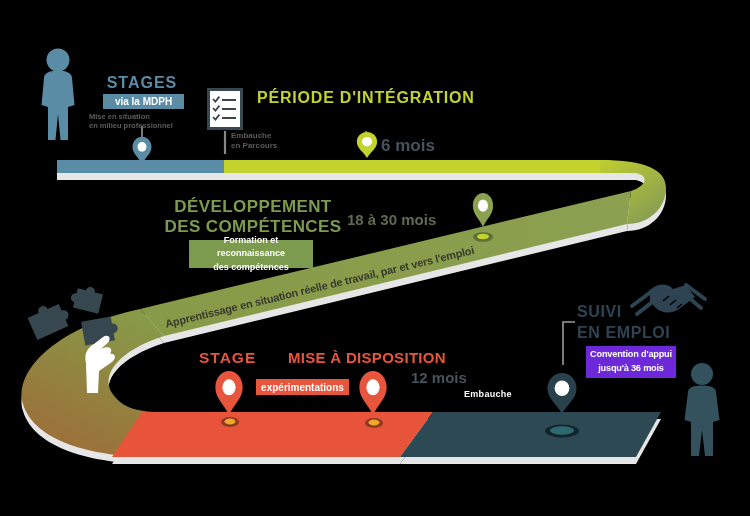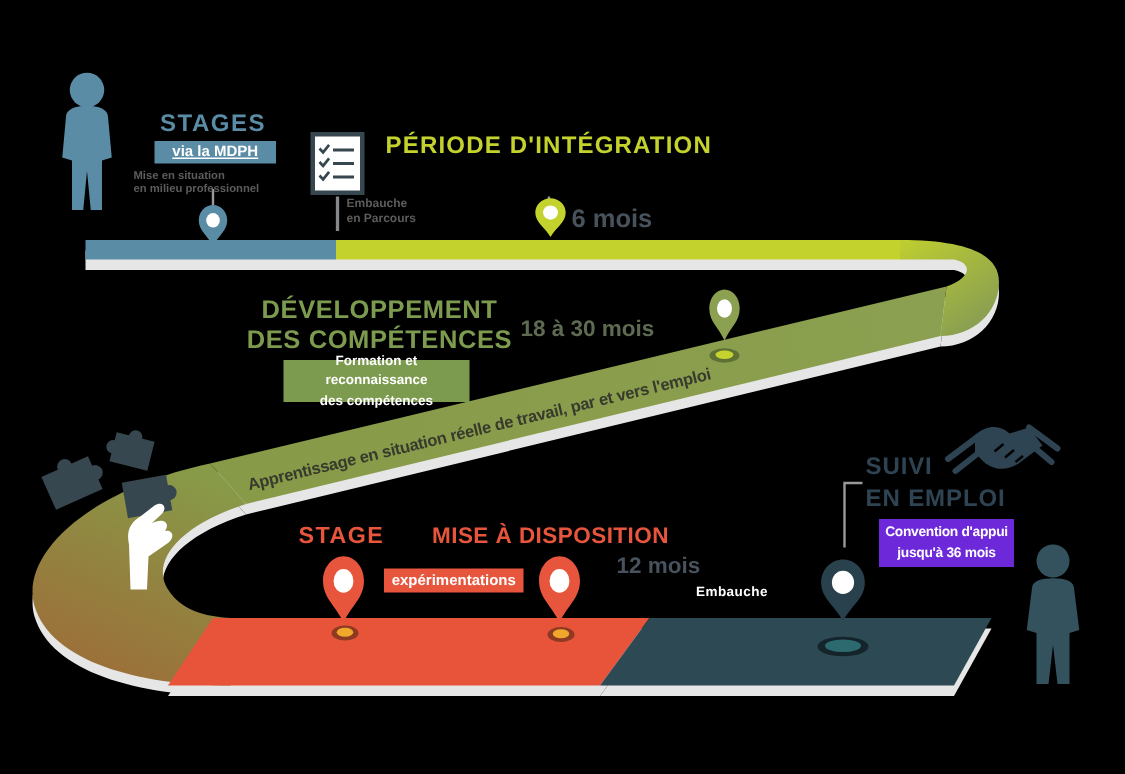--- a/index.html
+++ b/index.html
@@ -8,21 +8,21 @@
   #art{position:absolute;left:0;top:0;z-index:0;}
   .lbl{position:absolute;z-index:2;font-weight:bold;white-space:nowrap;}
   .badge{position:absolute;z-index:2;font-weight:bold;display:flex;align-items:center;
          justify-content:center;text-align:center;color:#fff;}
   
   .c-blue{color:#5b8ca6;} .c-yellow{color:#c3d22d;} .c-olive{color:#7d9b4e;}
   .c-red{color:#e8553d;} .c-slate{color:#2e4453;} .c-gray{color:#5c5c5c;}
   .c-dur{color:#47525c;}
   
   #stages-title{left:96px;top:74px;width:92px;text-align:center;font-size:16px;letter-spacing:1px;}
-  #stages-badge{left:103px;top:94px;width:81px;height:15px;background:#5b8ca6;font-size:10px;text-decoration:underline;}
+  #stages-badge{left:103px;top:94px;width:81px;height:15px;background:#5b8ca6;font-size:10px;}
   #stages-note{left:89px;top:112px;width:108px;font-size:7.5px;line-height:1.25;white-space:normal;}
   #parcours-note{left:231px;top:131px;font-size:8px;line-height:1.3;white-space:normal;width:70px;}
   #periode-title{left:257px;top:89px;font-size:16px;letter-spacing:.8px;}
   #construction-badge{left:294px;top:112px;width:157px;height:18px;background:#c3d22d;font-size:11px;}
   #six-mois{left:381px;top:136px;font-size:17px;}
   #dev-title{left:150px;top:197px;width:206px;text-align:center;font-size:17px;line-height:1.18;letter-spacing:.4px;white-space:normal;}
   #dev-duration{left:347px;top:211px;font-size:15px;color:#5e6b51;}
   #formation-badge{left:189px;top:240px;width:124px;height:28px;background:#7d9b4e;font-size:9px;line-height:1.45;}
   #road-diag-text{left:164px;top:318px;font-size:11px;letter-spacing:-.2px;color:#373a2c;
                   transform:rotate(-13.5deg);transform-origin:0 0;}

